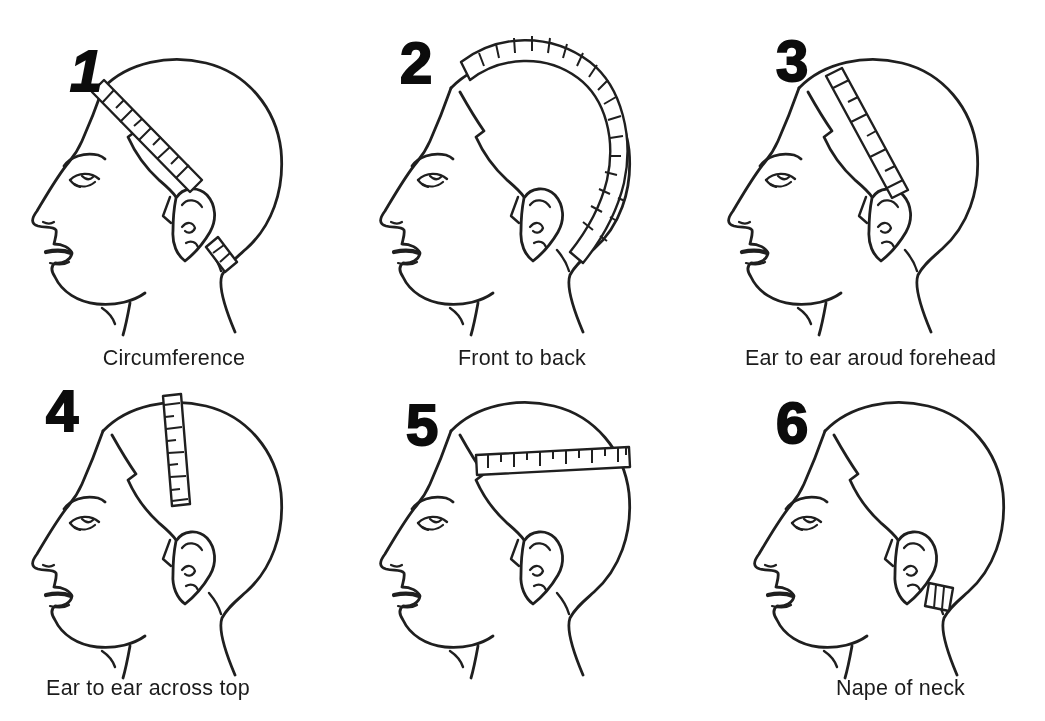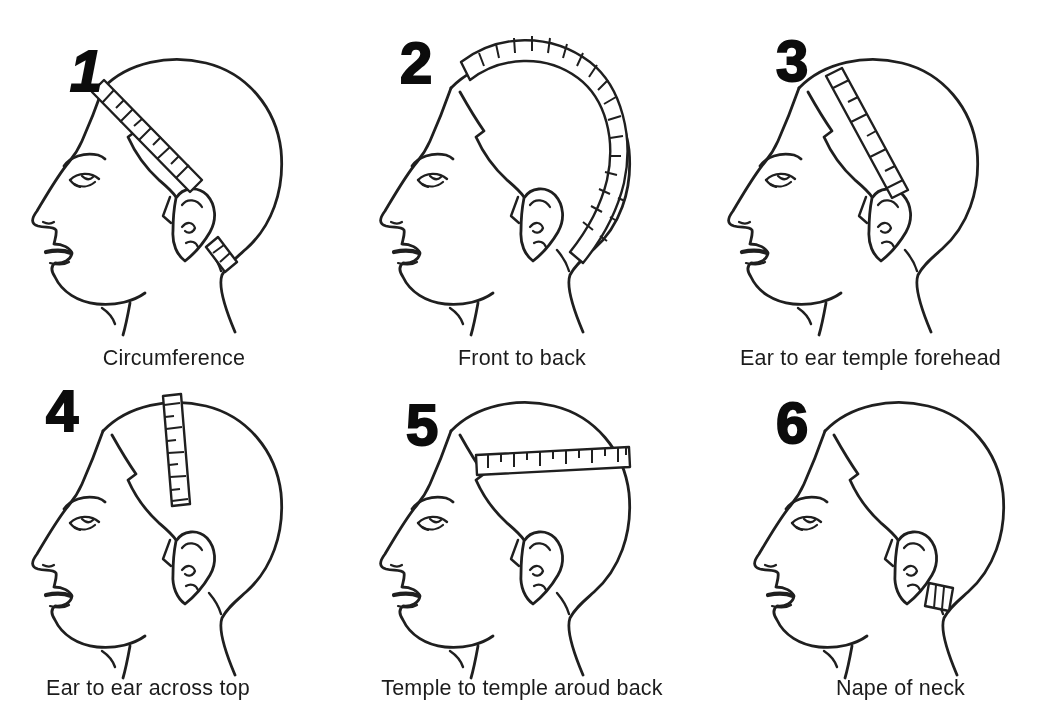--- a/index.html
+++ b/index.html
@@ -132,39 +132,38 @@
     <div class="num">2</div>
     <div class="caption">Front to back</div>
   </div>
 
   <div class="panel p3">
     <svg class="head-svg" viewBox="0 0 350 340">
       <use href="#head-base"></use>
       <use href="#tape-3"></use>
     </svg>
     <div class="num">3</div>
-    <div class="caption">Ear to ear temple forehead</div>
+    <div class="caption">Ear to ear aroud forehead</div>
   </div>
 
   <div class="panel p4">
     <svg class="head-svg" viewBox="0 0 350 340">
       <use href="#head-base"></use>
       <use href="#tape-4"></use>
     </svg>
     <div class="num">4</div>
     <div class="caption">Ear to ear across top</div>
   </div>
 
   <div class="panel p5">
     <svg class="head-svg" viewBox="0 0 350 340">
       <use href="#head-base"></use>
       <use href="#tape-5"></use>
     </svg>
     <div class="num">5</div>
-    <div class="caption">Temple to temple aroud back</div>
   </div>
 
   <div class="panel p6">
     <svg class="head-svg" viewBox="0 0 350 340">
       <use href="#head-base"></use>
       <use href="#tape-6"></use>
     </svg>
     <div class="num">6</div>
     <div class="caption">Nape of neck</div>
   </div>

